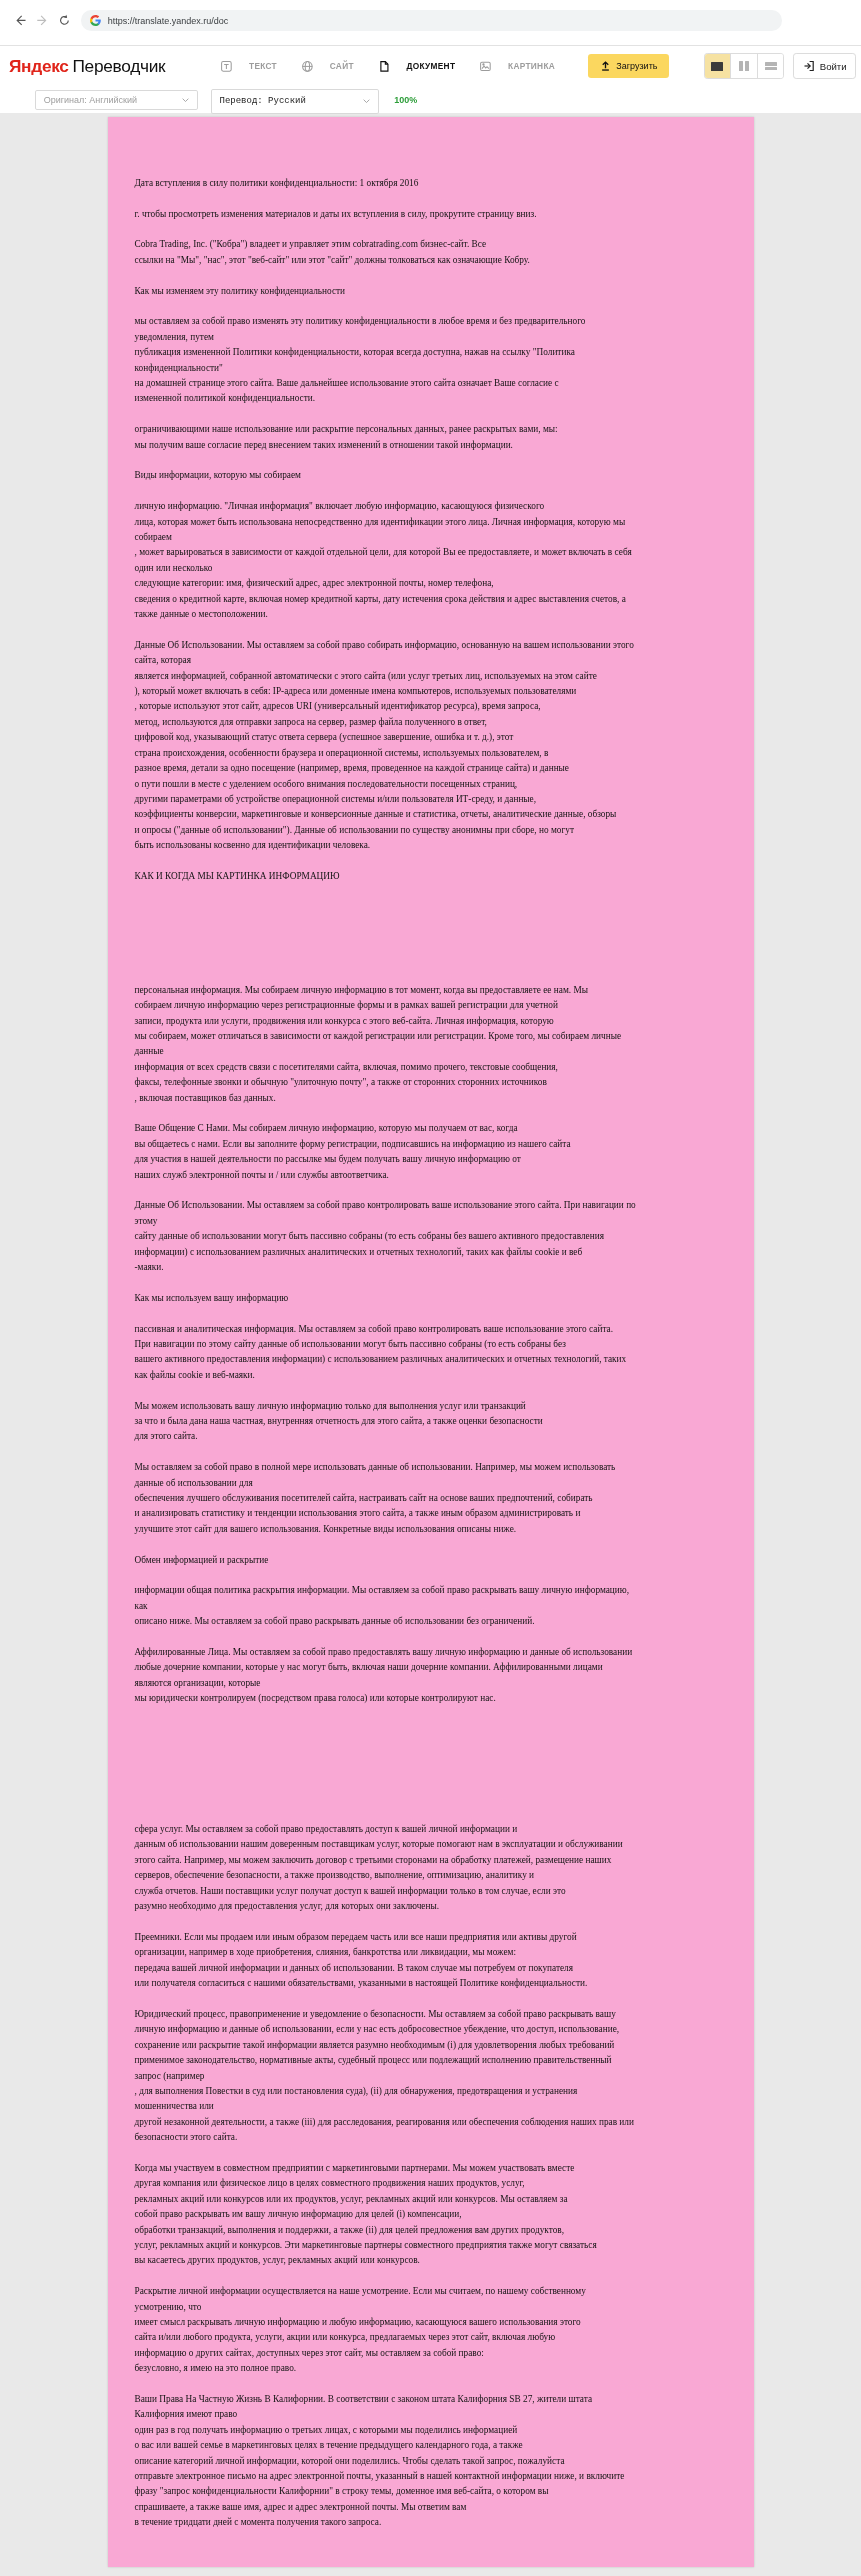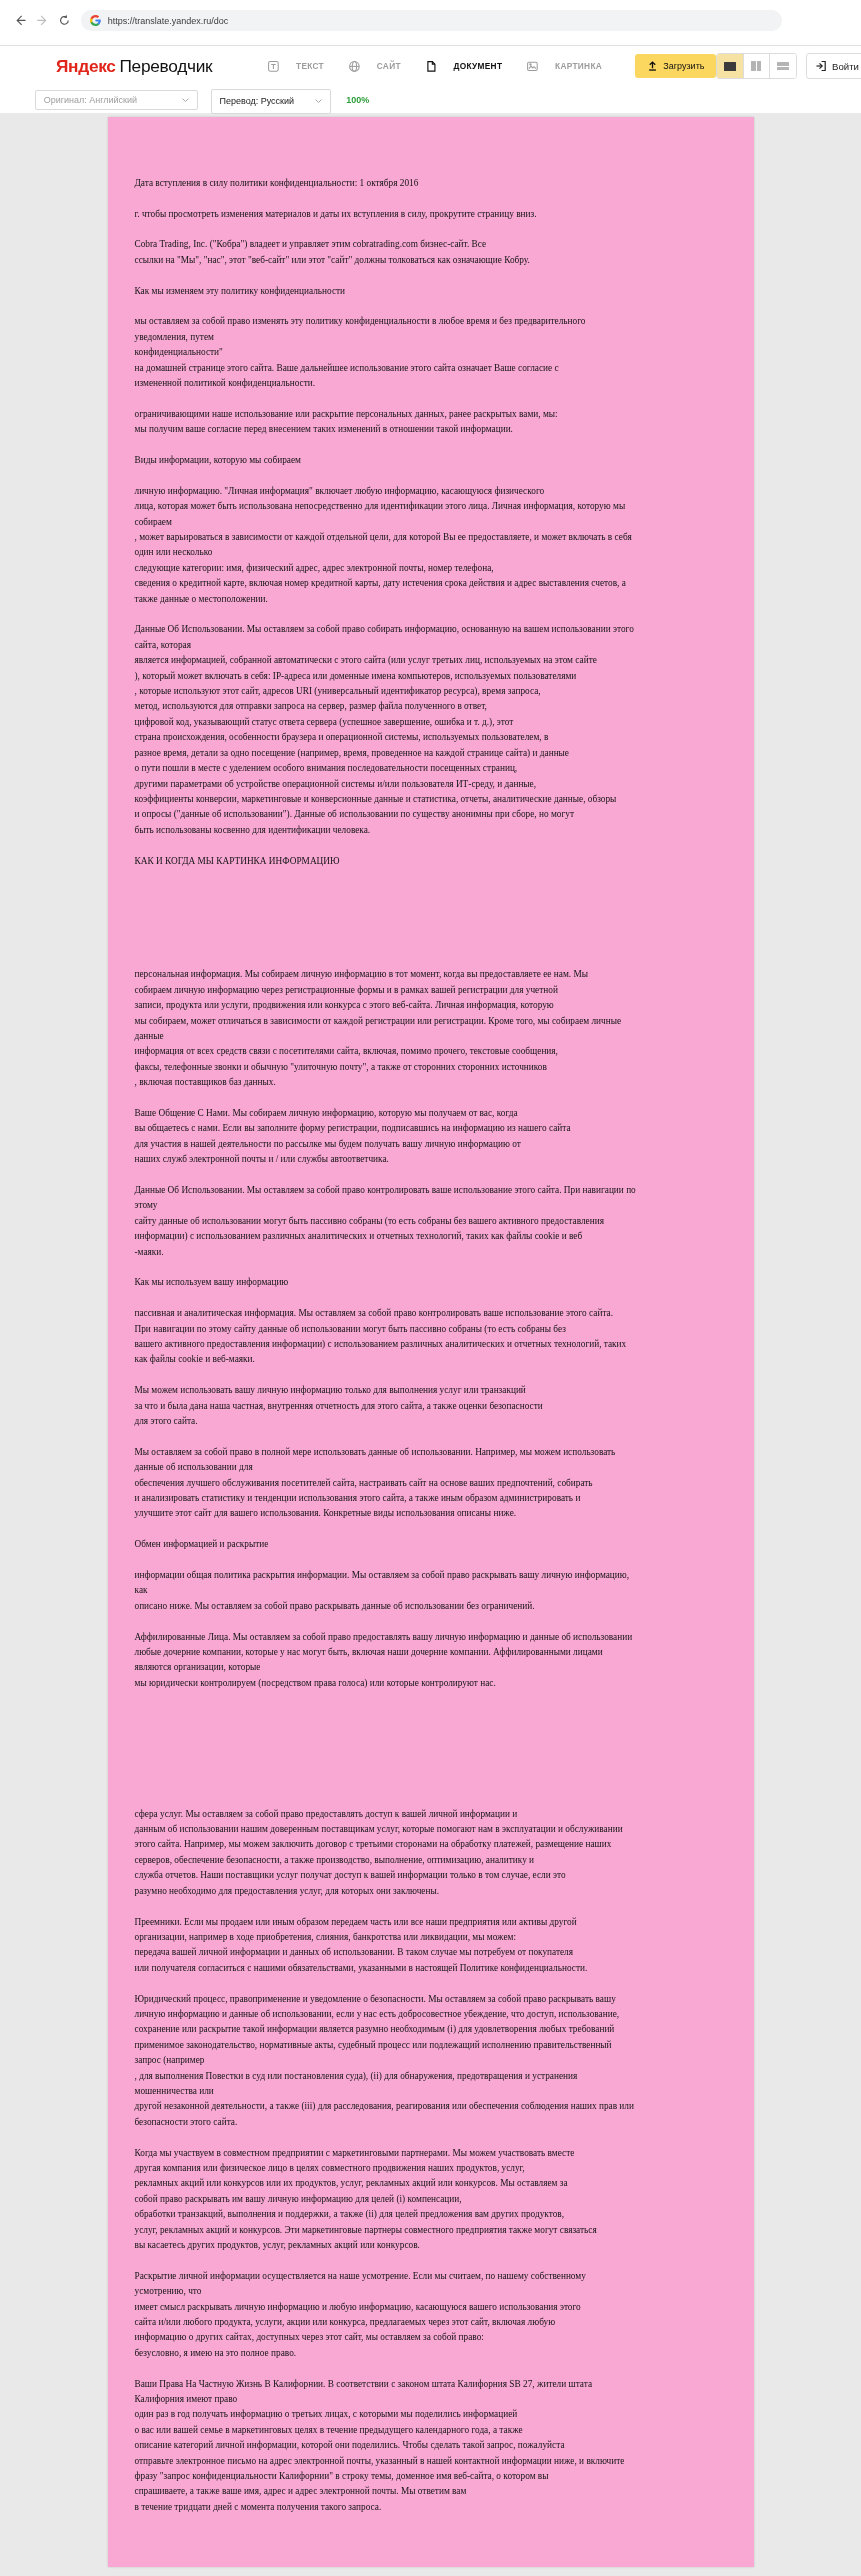--- a/index.html
+++ b/index.html
@@ -5,21 +5,21 @@
   html,body{margin:0;padding:0;background:#e9e9e9;font-family:"Liberation Sans",sans-serif;}
   .screen{width:861px;height:2576px;position:relative;background:#e9e9e9;overflow:hidden;}
 
   
   .chrome{height:46px;background:#fff;display:flex;align-items:center;padding:0 0 4px 9px;box-sizing:border-box;border-bottom:0.6px solid #e2e2e2;}
   .nav-btn{width:22px;height:22px;display:flex;align-items:center;justify-content:center;flex:0 0 auto;border-radius:50%;}
   .url-pill{margin-left:6.4px;width:701px;height:20.5px;background:#f1f3f4;border-radius:10.2px;display:flex;align-items:center;padding:0 9px;box-sizing:border-box;}
   .url-text{font-size:9px;color:#3c4043;margin-left:6.4px;white-space:nowrap;}
 
   
-  .yt-header{height:40px;background:#fff;display:flex;align-items:center;box-sizing:border-box;padding-left:47px;}
+  .yt-header{height:40px;background:#fff;display:flex;align-items:center;box-sizing:border-box;}
   .logo{margin-left:9px;font-size:17.3px;letter-spacing:-0.3px;white-space:nowrap;flex:0 0 auto;}
   .logo .brand{color:#e0251b;font-weight:700;}
   .logo .product{color:#111;font-weight:400;margin-left:3.8px;}
   .tabs{display:flex;align-items:center;margin-left:55px;gap:24px;flex:0 0 auto;}
   .tab{display:flex;align-items:center;gap:16px;font-size:8.3px;font-weight:600;letter-spacing:0.3px;color:#9c9c9c;cursor:pointer;white-space:nowrap;}
   .tab svg{stroke:#9c9c9c;}
   .tab.active{color:#111;font-weight:700;}
   .tab.active svg{stroke:#111;}
   .upload-btn{margin-left:33px;height:24px;padding:0 11.5px;background:#fbd75f;border-radius:3.2px;display:flex;align-items:center;gap:5.8px;font-size:9px;color:#111;font-weight:400;cursor:pointer;flex:0 0 auto;}
   .spacer-flex{flex:1;}
@@ -30,21 +30,21 @@
   .vt-solid{width:12px;height:9px;background:#3b3b3b;border-radius:0.6px;}
   .vt-cols{display:flex;gap:1.3px;}
   .vt-cols i{display:block;width:4.5px;height:9.6px;background:#b4b4b4;border-radius:0.6px;}
   .vt-rows i{display:block;width:12px;height:3.8px;background:#b4b4b4;border-radius:0.6px;margin:1px 0;}
   .login-btn{margin:0 5.1px 0 9px;height:24px;border:0.6px solid #dcdcdc;border-radius:3.2px;background:#fff;display:flex;align-items:center;gap:5.1px;padding:0 8.3px;font-size:9.6px;color:#222;cursor:pointer;flex:0 0 auto;}
 
   
   .lang-bar{height:27px;background:#fff;display:flex;align-items:flex-start;box-sizing:border-box;position:relative;z-index:2;}
   .select{border:0.6px solid #d9d9d9;border-radius:1.9px;background:#fff;display:flex;align-items:center;justify-content:space-between;padding:0 7.7px;box-sizing:border-box;font-size:9px;cursor:pointer;}
   .select.source{margin-left:35px;width:163px;height:20.5px;margin-top:3.8px;color:#9e9e9e;}
-  .select.target{margin-left:12.8px;width:120px;height:25.6px;margin-top:2.6px;color:#222;}
+  .select.target{margin-left:12.8px;width:168px;height:25.6px;margin-top:2.6px;color:#222;font-family:Liberation Mono, monospace;}
   .progress{margin-left:15.4px;margin-top:9px;font-size:9px;font-weight:700;}
 
   
   .content{height:2463px;background:#e9e9e9;box-sizing:border-box;padding-top:3.8px;}
   .doc-page{width:646px;margin:0 auto;height:2450px;background:#f9a8d4;box-shadow:0 0 1.9px rgba(0,0,0,.18);box-sizing:border-box;padding:59px 27px 25.6px 27px;}
   .doc-body{font-family:"Liberation Serif",serif;font-size:9.3px;line-height:15.4px;color:#141414;}
   .doc-body .para{margin:0 0 15.4px 0;}
   .doc-body .para div{white-space:nowrap;}
 </style>
 </head>
@@ -179,20 +179,21 @@
           <div class="para">
             <div>Cobra Trading, Inc. ("Кобра") владеет и управляет этим cobratrading.com бизнес-сайт. Все</div>
             <div>ссылки на "Мы", "нас", этот "веб-сайт" или этот "сайт" должны толковаться как означающие Кобру.</div>
           </div>
           <div class="para">
             <div>Как мы изменяем эту политику конфиденциальности</div>
           </div>
           <div class="para">
             <div>мы оставляем за собой право изменять эту политику конфиденциальности в любое время и без предварительного</div>
             <div>уведомления, путем</div>
+            <div>публикация измененной Политики конфиденциальности, которая всегда доступна, нажав на ссылку "Политика</div>
             <div>конфиденциальности"</div>
             <div>на домашней странице этого сайта. Ваше дальнейшее использование этого сайта означает Ваше согласие с</div>
             <div>измененной политикой конфиденциальности.</div>
           </div>
           <div class="para">
             <div>ограничивающими наше использование или раскрытие персональных данных, ранее раскрытых вами, мы:</div>
             <div>мы получим ваше согласие перед внесением таких изменений в отношении такой информации.</div>
           </div>
           <div class="para">
             <div>Виды информации, которую мы собираем</div>

